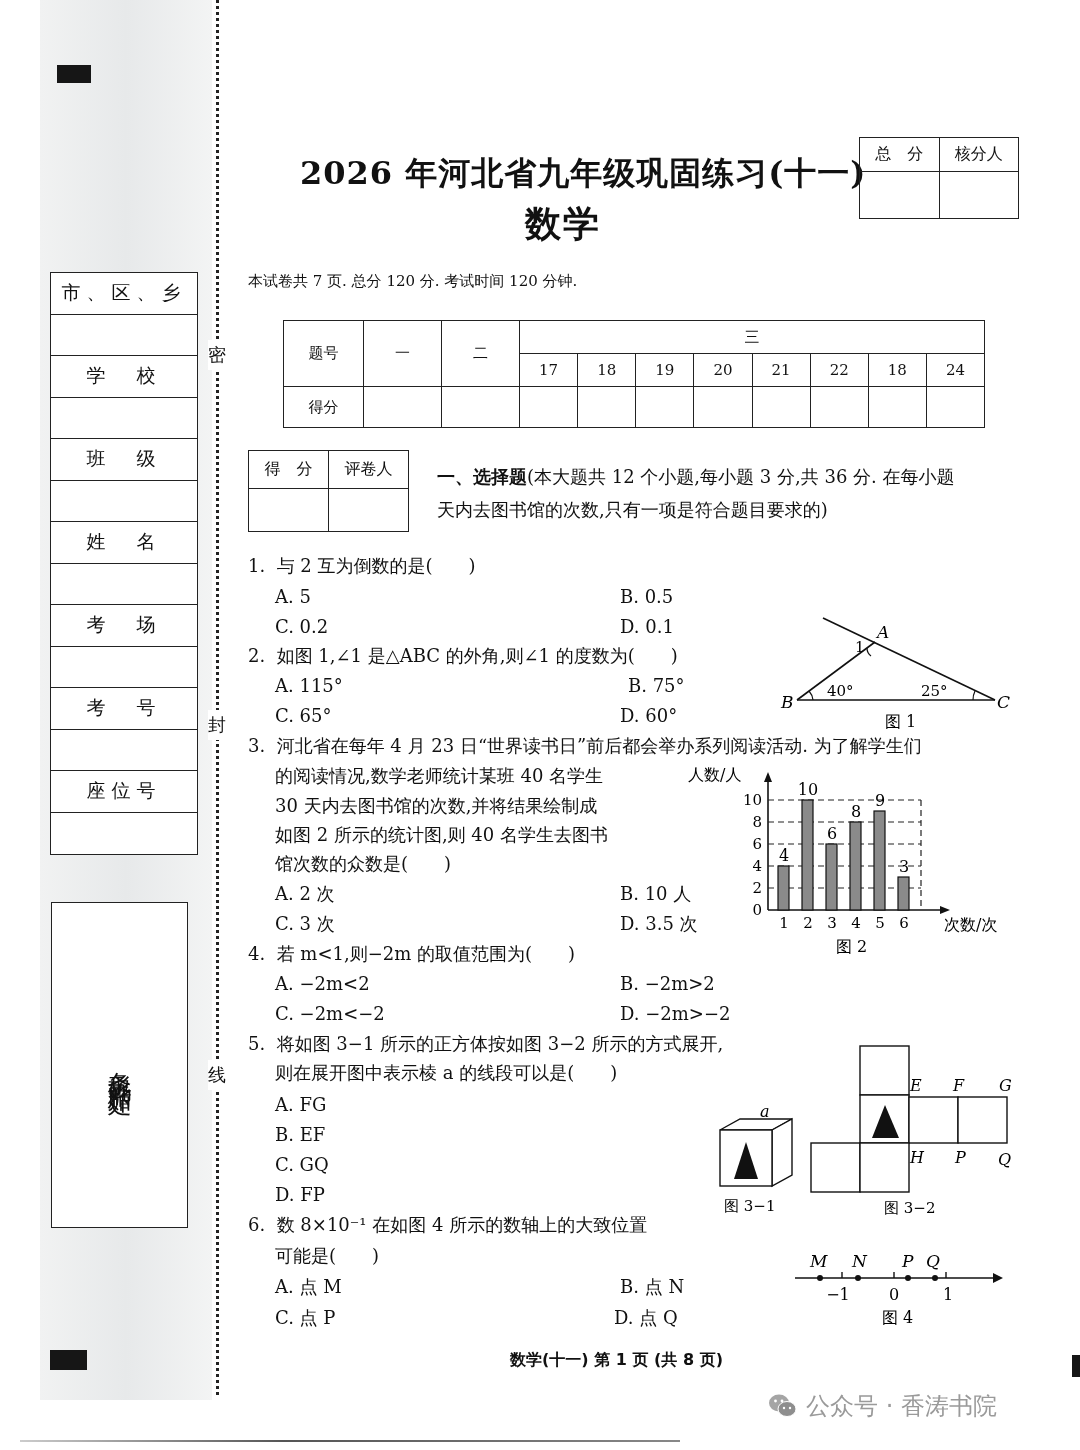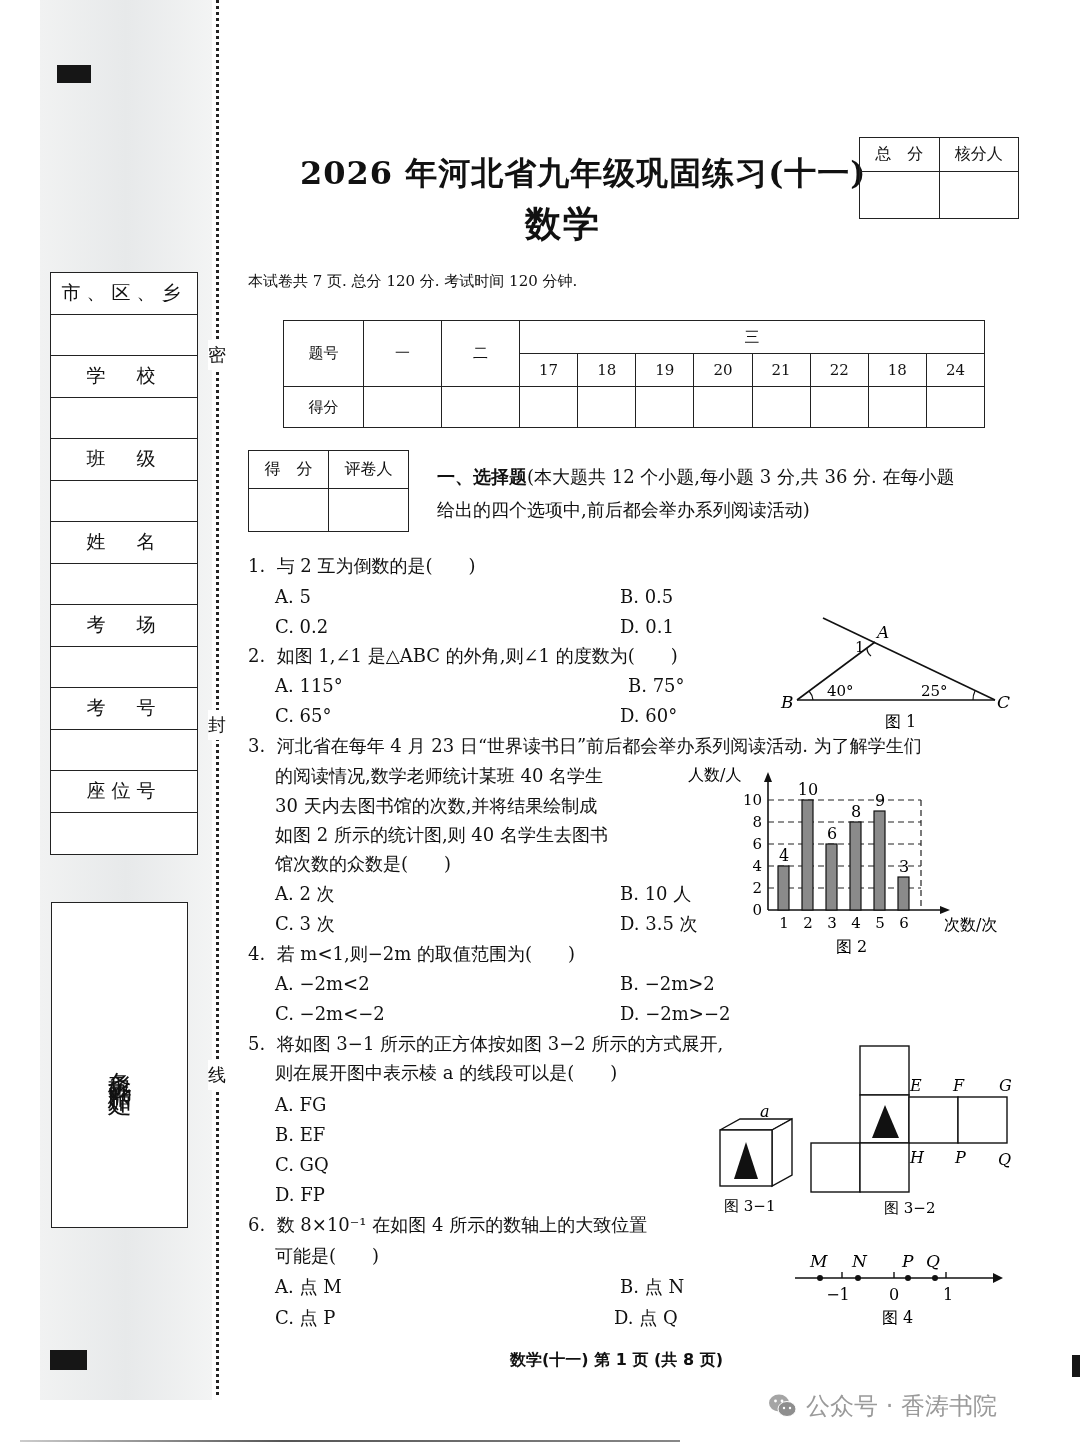--- a/index.html
+++ b/index.html
@@ -131,21 +131,21 @@
     <td>评卷人</td>
   </tr>
   <tr>
     <td></td>
     <td></td>
   </tr>
 </tbody>
   </table>
 <div class="section-head">
   <b>一、选择题</b><span>(本大题共 12 个小题,每小题 3 分,共 36 分. 在每小题</span><br>
-  <span>给出的四个选项中,前后都会举办系列阅读活动)</span>
+  <span>天内去图书馆的次数,只有一项是符合题目要求的)</span>
 </div>
 
 <div class="q" style="left:248px;top:551px;">
   <span>1.</span>&nbsp;&nbsp;<span>与 2 互为倒数的是(　　)</span>
 </div>
 <div class="opt" style="left:275px;top:582px;">A. 5</div>
 <div class="opt" style="left:620px;top:582px;">B. 0.5</div>
 <div class="opt" style="left:275px;top:612px;">C. 0.2</div>
 <div class="opt" style="left:620px;top:612px;">D. 0.1</div>
 

